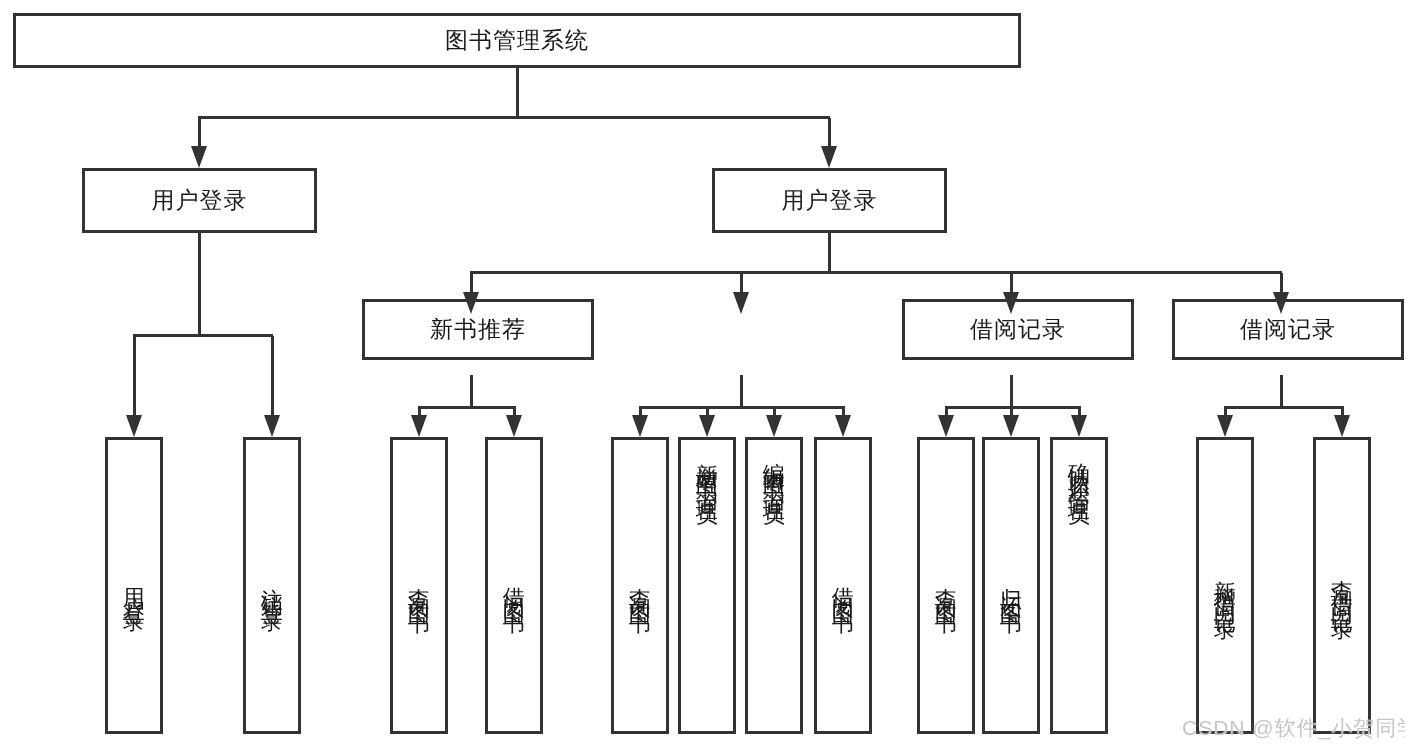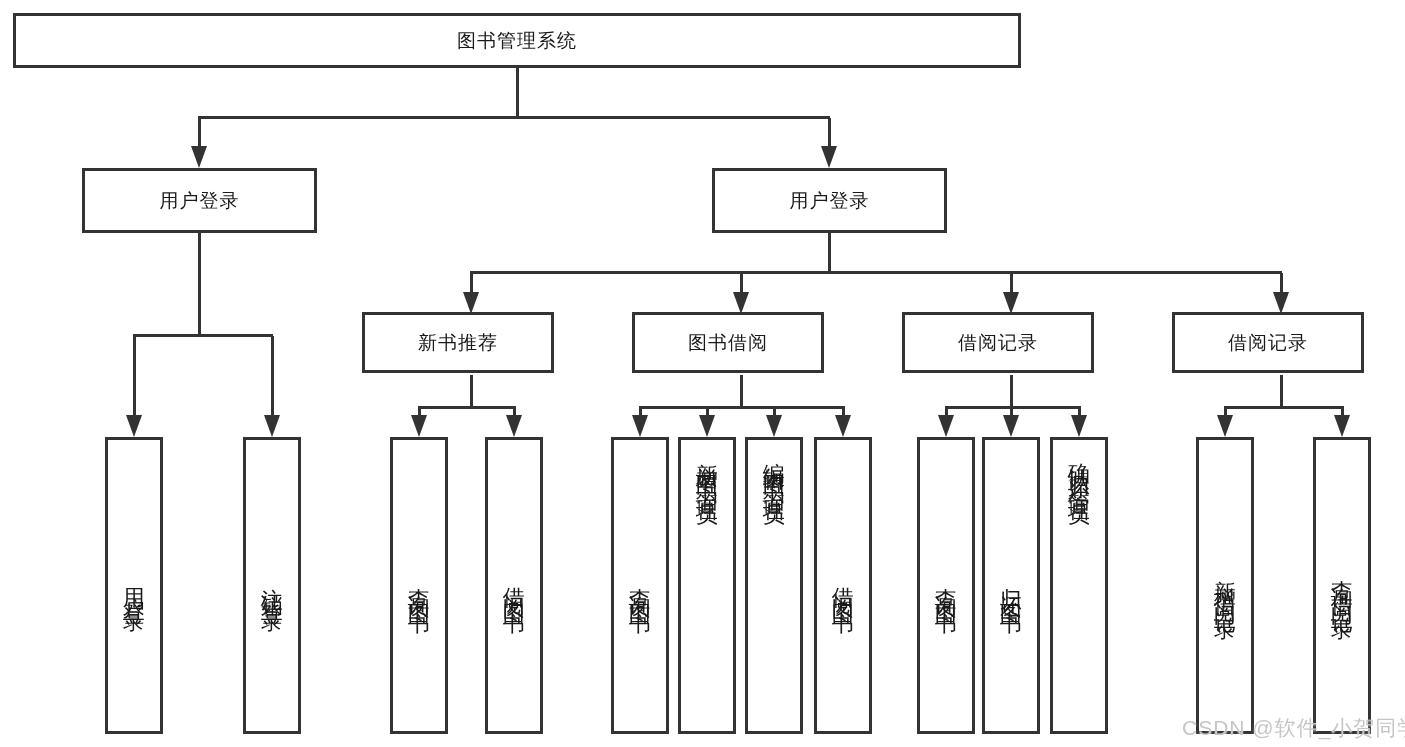--- a/index.html
+++ b/index.html
@@ -4,24 +4,24 @@
 <style>
   html,body{margin:0;padding:0;background:#ffffff;}
   .canvas{
     position:relative;width:1405px;height:747px;background:#ffffff;
     font-family:"Liberation Sans","DejaVu Sans",sans-serif;overflow:hidden;
   }
   .box{
     position:absolute;background:#ffffff;border:3px solid #333333;box-sizing:border-box;
     display:flex;align-items:center;justify-content:center;color:#1a1a1a;
   }
-  .hlabel{font-size:19px;letter-spacing:1px;white-space:nowrap;text-align:right;}
+  .hlabel{font-size:23px;letter-spacing:1px;white-space:nowrap;text-align:right;}
   .root{left:13px;top:13px;width:1008px;height:55px;}
   .lvl2{top:168px;width:235px;height:65px;}
-  .lvl3{top:312px;width:192px;height:61px;}
+  .lvl3{top:299px;width:232px;height:61px;}
   .leaf{top:437px;width:58px;height:297px;}
   .vtext{
     writing-mode:vertical-rl;text-orientation:mixed;
     font-size:22px;letter-spacing:8px;line-height:1.15;color:#1a1a1a;
   }
   .leaf.top{align-items:flex-start;}
   .leaf.top .vtext{padding-top:5px;letter-spacing:6px;}
   .hl,.vl{position:absolute;background:#333333;}
   .hl{height:3px;}
   .vl{width:3px;}
@@ -40,21 +40,20 @@
 <body>
 
 <div class="canvas">
 
   <div class="box hlabel root">图书管理系统</div>
 
   <div class="box hlabel lvl2" style="left:82px;">用户登录</div>
   <div class="box hlabel lvl2" style="left:712px;">用户登录</div>
 
   <div class="box hlabel lvl3" style="left:362px;">新书推荐</div>
-  <div class="box hlabel lvl3" style="left:632px;">图书借阅</div>
   <div class="box hlabel lvl3" style="left:902px;">借阅记录</div>
   <div class="box hlabel lvl3" style="left:1172px;">借阅记录</div>
 
   <div class="box leaf" style="left:105px;">
       <span class="vtext">用户登录</span>
     </div>
   <div class="box leaf" style="left:243px;">
       <span class="vtext">注销登录</span>
     </div>
 

